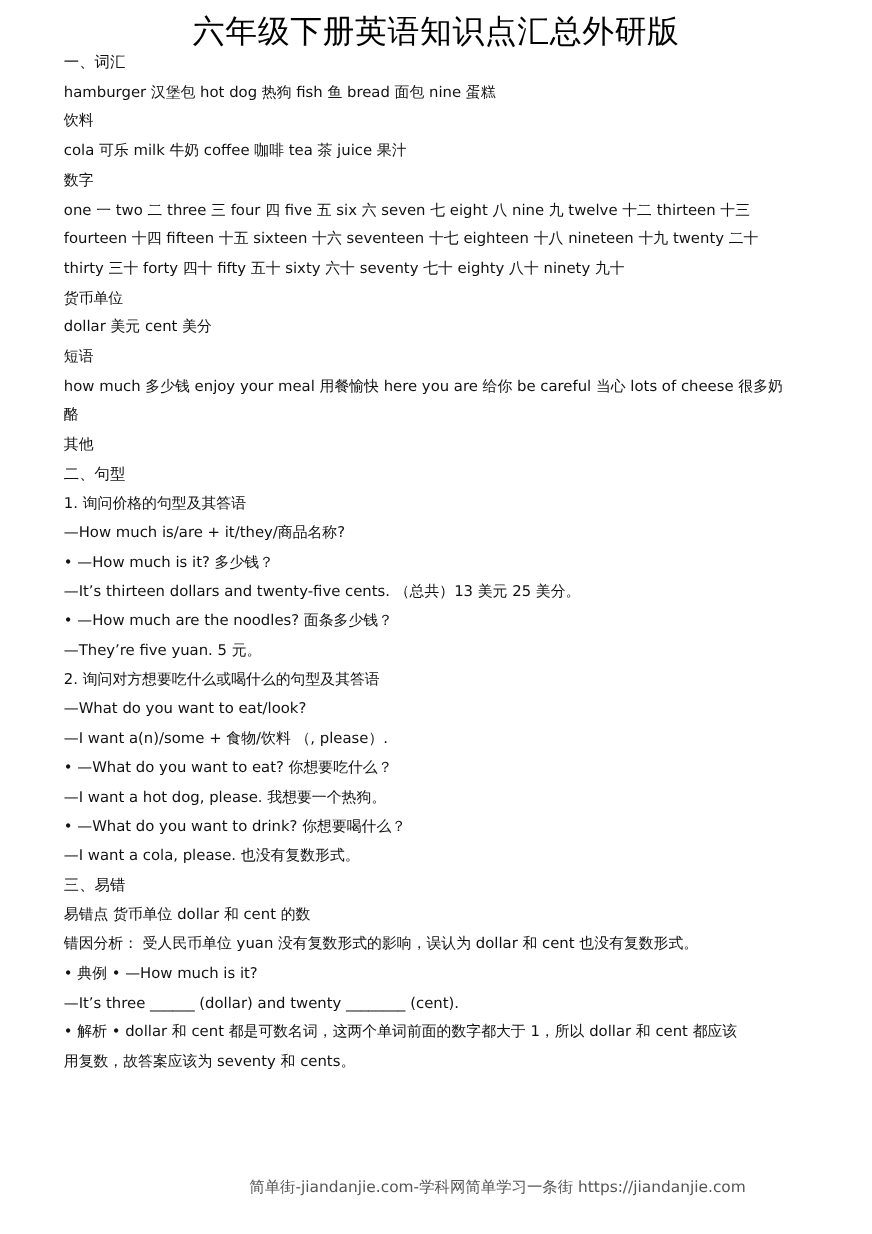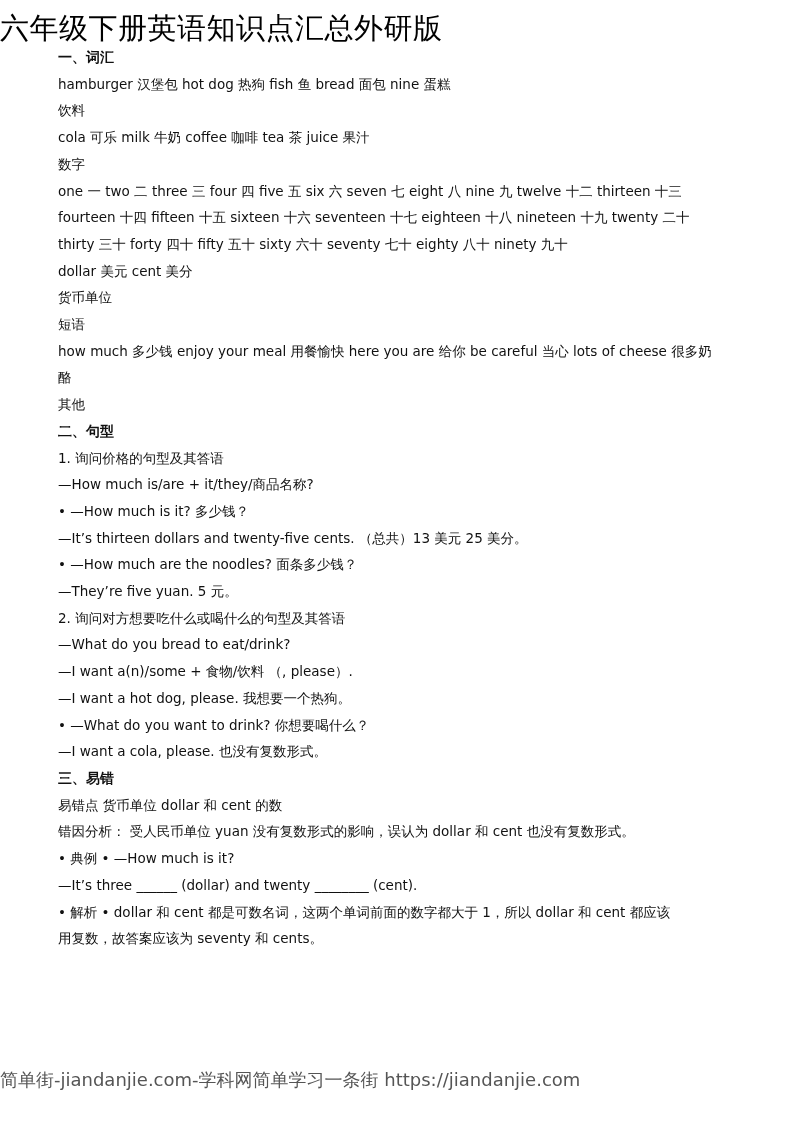--- a/index.html
+++ b/index.html
@@ -3,67 +3,68 @@
 <meta charset="utf-8">
 <style>
   html, body { margin: 0; padding: 0; background: #ffffff; }
   body {
     width: 793px; height: 1122px; position: relative; overflow: hidden;
     font-family: "DejaVu Sans", "Liberation Sans", sans-serif;
     color: #111111;
   }
   .title {
     position: absolute; left: 0; top: 10px; width: 793px;
-    text-align: left; font-size: 29px; line-height: 36px; color: #000;
+    text-align: center; font-size: 29px; line-height: 36px; color: #000;
     letter-spacing: 0.5px;
   }
   .content {
     position: absolute; left: 58px; top: 44px; width: 690px;
   }
   .line {
     font-size: 13.5px; line-height: 26.7px; white-space: nowrap;
   }
-  .head { font-weight: bold; font-size: 14px; }
+  .head { font-weight: normal; font-size: 14px; }
   .footer {
     position: absolute; left: 0; top: 1070px; width: 678px;
-    text-align: left; font-size: 18px; color: #555; line-height: 20px;
+    text-align: right; font-size: 14px; color: #555; line-height: 20px;
   }
 </style>
 </head>
 <body>
 
 <div class="title">六年级下册英语知识点汇总外研版</div>
 
 <div class="content">
 
   <div class="line head">一、词汇</div>
   <div class="line">hamburger 汉堡包 hot dog  热狗 fish  鱼 bread  面包 nine  蛋糕</div>
   <div class="line">饮料</div>
   <div class="line">cola 可乐 milk  牛奶 coffee  咖啡 tea 茶 juice  果汁</div>
   <div class="line">数字</div>
   <div class="line">one  一 two  二 three  三 four  四 five  五 six  六 seven  七 eight  八 nine  九 twelve  十二 thirteen  十三</div>
   <div class="line">fourteen  十四 fifteen  十五 sixteen  十六 seventeen  十七 eighteen  十八 nineteen  十九 twenty  二十</div>
   <div class="line">thirty  三十 forty  四十 fifty  五十 sixty  六十 seventy  七十 eighty  八十 ninety  九十</div>
+  <div class="line">货币单位</div>
   <div class="line">dollar 美元 cent  美分</div>
-  <div class="line">货币单位</div>
   <div class="line">短语</div>
   <div class="line">how much 多少钱 enjoy your meal  用餐愉快 here you are  给你 be careful 当心 lots of cheese  很多奶</div>
   <div class="line">酪</div>
   <div class="line">其他</div>
 
   <div class="line head">二、句型</div>
   <div class="line">1.  询问价格的句型及其答语</div>
   <div class="line">—How much is/are + it/they/商品名称?</div>
   <div class="line"> • —How much is it?  多少钱？</div>
   <div class="line">—It’s thirteen dollars and twenty-five cents.  （总共）13 美元 25 美分。</div>
   <div class="line"> • —How much are the noodles?  面条多少钱？</div>
   <div class="line">—They’re five yuan. 5 元。</div>
   <div class="line">2.  询问对方想要吃什么或喝什么的句型及其答语</div>
-  <div class="line">—What do you bread to eat/drink?</div>
+  <div class="line">—What do you want to eat/look?</div>
   <div class="line">—I want a(n)/some +  食物/饮料  （, please）.</div>
+  <div class="line"> • —What do you want to eat?  你想要吃什么？</div>
   <div class="line">—I want a hot dog, please.  我想要一个热狗。</div>
   <div class="line"> • —What do you want to drink?  你想要喝什么？</div>
   <div class="line">—I want a cola, please.  也没有复数形式。</div>
 
   <div class="line head">三、易错</div>
   <div class="line">易错点  货币单位 dollar 和 cent 的数</div>
   <div class="line">错因分析：   受人民币单位 yuan 没有复数形式的影响，误认为 dollar 和 cent 也没有复数形式。</div>
   <div class="line"> • 典例 • —How much is it?</div>
   <div class="line">—It’s three ______ (dollar) and twenty ________ (cent).</div>
   <div class="line"> • 解析 • dollar 和 cent 都是可数名词，这两个单词前面的数字都大于 1，所以 dollar 和 cent 都应该</div>

